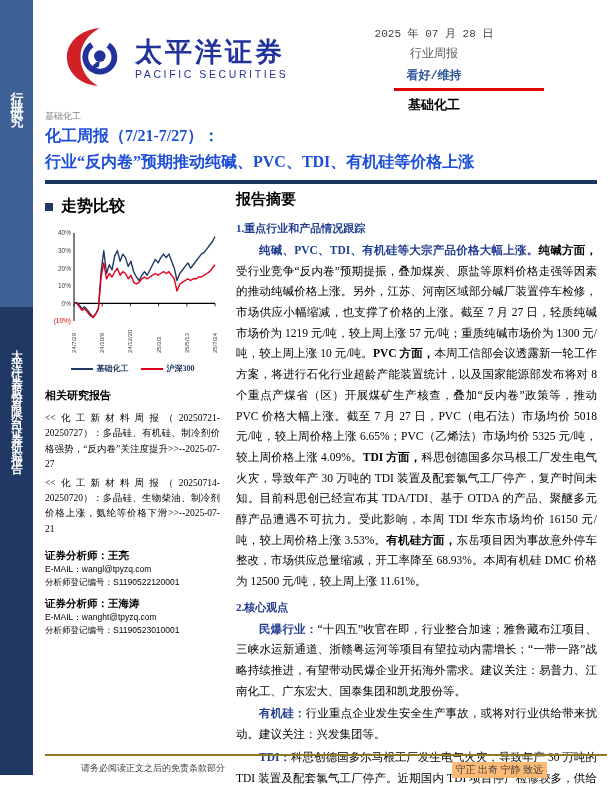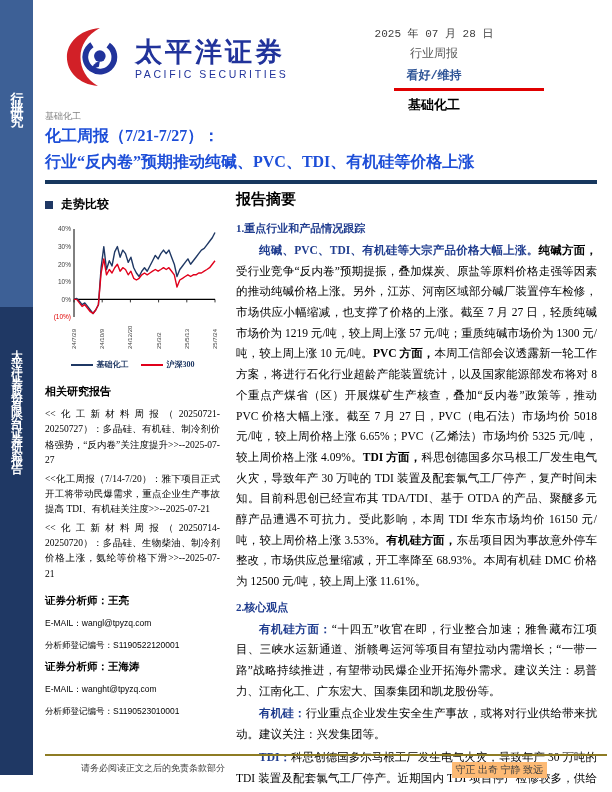--- a/index.html
+++ b/index.html
@@ -24,32 +24,32 @@
   .hdr-redline{height:3px;background:#E00000;margin-top:4px;margin-left:70px;}
   .hdr-industry{font-size:13px;font-weight:bold;color:#000;margin-top:5px;}
   
   .title-block{position:absolute;left:45px;top:110px;width:552px;}
   .eyebrow{font-size:9px;color:#808080;}
   .title-l{font-size:16px;font-weight:bold;color:#1d4ed8;line-height:1.62;}
   .title-rule{height:4px;background:#17375E;margin-top:5px;}
   
   .col-left{position:absolute;left:45px;top:196px;width:175px;}
   .col-right{position:absolute;left:236px;top:190px;width:361px;}
-  .sec-head{display:flex;align-items:center;gap:8px;font-size:12px;font-weight:bold;color:#000;}
+  .sec-head{display:flex;align-items:center;gap:8px;font-size:16px;font-weight:bold;color:#000;}
   .bullet{width:8px;height:8px;background:#1F3864;flex:0 0 auto;}
   .chart-wrap{margin:10px 0 2px 2px;}
   .legend{display:flex;justify-content:center;gap:12px;align-items:center;font-size:8px;
           font-weight:bold;color:#1F3864;margin-top:-2px;}
   .legend .key{display:flex;align-items:center;gap:4px;}
   .legend .swatch{width:22px;height:2px;}
   .related-title{font-size:11px;font-weight:bold;margin:14px 0 8px 0;}
   .report-item{font-size:9.5px;line-height:1.62;text-align:justify;color:#000;margin-bottom:3px;}
   .analysts{margin-top:12px;}
   .a-name{font-size:10.5px;font-weight:bold;margin-top:8px;}
-  .a-line{font-size:8.5px;color:#000;margin-top:10px;font-family:"Liberation Sans",sans-serif;}
+  .a-line{font-size:8.5px;color:#000;margin-top:1px;font-family:"Liberation Sans",sans-serif;}
   
   .summary-title{font-size:15px;font-weight:bold;margin-bottom:12px;}
   .sec-h{font-size:11px;font-weight:bold;color:#203D8F;margin:8px 0 4px 0;}
   .para{font-size:11.5px;line-height:1.8;text-align:justify;text-indent:2em;color:#000;margin:0 0 2px 0;}
   .s-n{font-weight:normal;color:#000;}
   .s-b{font-weight:bold;color:#000;}
   .s-bb{font-weight:bold;color:#203D8F;}
   
   .footer-line{position:absolute;left:45px;width:562px;top:754px;height:2px;background:#8E7C24;}
   .footer{position:absolute;left:57px;top:762px;width:490px;display:flex;
@@ -138,21 +138,20 @@
         </span>
         <span class="key">
           <span class="swatch" style="background: rgb(224, 0, 27);"></span>
           <span>沪深300</span>
         </span>
       </div>
 
     <div class="related-title">相关研究报告</div>
     <div id="related-reports">
         <div class="report-item">&lt;&lt;化工新材料周报（20250721-20250727）：多晶硅、有机硅、制冷剂价格强势，“反内卷”关注度提升&gt;&gt;--2025-07-27</div>
-        <div class="report-item">&lt;&lt;化工周报（7/14-7/20）：雅下项目正式开工将带动民爆需求，重点企业生产事故提高 TDI、有机硅关注度&gt;&gt;--2025-07-21</div>
         <div class="report-item">&lt;&lt;化工新材料周报（20250714-20250720）：多晶硅、生物柴油、制冷剂价格上涨，氨纶等价格下滑&gt;&gt;--2025-07-21</div>
       </div>
 
     <div class="analysts" id="analysts">
         <div>
           <div class="a-name">证券分析师：王亮</div>
           <div class="a-line">E-MAIL：wangl@tpyzq.com</div>
           <div class="a-line">分析师登记编号：S1190522120001</div>
         </div>
         <div>
@@ -162,21 +161,21 @@
         </div>
       </div>
   </div>
 
   <div class="col-right">
     <div class="summary-title">报告摘要</div>
     <div id="summary-body">
         <div class="sec-h">1.重点行业和产品情况跟踪</div>
         <div class="para"><span class="s-bb">纯碱、PVC、TDI、有机硅等大宗产品价格大幅上涨。</span><span class="s-b">纯碱方面，</span><span class="s-n">受行业竞争“反内卷”预期提振，叠加煤炭、原盐等原料价格走强等因素的推动纯碱价格上涨。另外，江苏、河南区域部分碱厂装置停车检修，市场供应小幅缩减，也支撑了价格的上涨。截至 7 月 27 日，轻质纯碱市场价为 1219 元/吨，较上周上涨 57 元/吨；重质纯碱市场价为 1300 元/吨，较上周上涨 10 元/吨。</span><span class="s-b">PVC 方面，</span><span class="s-n">本周工信部会议透露新一轮工作方案，将进行石化行业超龄产能装置统计，以及国家能源部发布将对 8 个重点产煤省（区）开展煤矿生产核查，叠加“反内卷”政策等，推动 PVC 价格大幅上涨。截至 7 月 27 日，PVC（电石法）市场均价 5018 元/吨，较上周价格上涨 6.65%；PVC（乙烯法）市场均价 5325 元/吨，较上周价格上涨 4.09%。</span><span class="s-b">TDI 方面，</span><span class="s-n">科思创德国多尔马根工厂发生电气火灾，导致年产 30 万吨的 TDI 装置及配套氯气工厂停产，复产时间未知。目前科思创已经宣布其 TDA/TDI、基于 OTDA 的产品、聚醚多元醇产品遭遇不可抗力。受此影响，本周 TDI 华东市场均价 16150 元/吨，较上周价格上涨 3.53%。</span><span class="s-b">有机硅方面，</span><span class="s-n">东岳项目因为事故意外停车整改，市场供应总量缩减，开工率降至 68.93%。本周有机硅 DMC 价格为 12500 元/吨，较上周上涨 11.61%。</span></div>
         <div class="sec-h">2.核心观点</div>
-        <div class="para"><span class="s-bb">有机硅方面：</span><span class="s-n">“十四五”收官在即，行业整合加速；雅鲁藏布江项目、三峡水运新通道、浙赣粤运河等项目有望拉动内需增长；“一带一路”战略持续推进，有望带动民爆企业开拓海外需求。建议关注：易普力、江南化工、广东宏大、国泰集团和凯龙股份等。</span></div>
+        <div class="para"><span class="s-bb">民爆行业：</span><span class="s-n">“十四五”收官在即，行业整合加速；雅鲁藏布江项目、三峡水运新通道、浙赣粤运河等项目有望拉动内需增长；“一带一路”战略持续推进，有望带动民爆企业开拓海外需求。建议关注：易普力、江南化工、广东宏大、国泰集团和凯龙股份等。</span></div>
         <div class="para"><span class="s-bb">有机硅：</span><span class="s-n">行业重点企业发生安全生产事故，或将对行业供给带来扰动。建议关注：兴发集团等。</span></div>
         <div class="para"><span class="s-bb">TDI：</span><span class="s-n">科思创德国多尔马根工厂发生电气火灾，导致年产 30 万吨的 TDI 装置及配套氯气工厂停产。近期国内 TDI 项目停产检修较多，供给偏紧。建议关注：万华化学等。</span></div>
       </div>
   </div>
 
   <div class="footer-line"></div>
   <div class="footer">
     <div class="footer-left">请务必阅读正文之后的免责条款部分</div>
     <div class="footer-right">守正 出奇 宁静 致远</div>
   </div>

